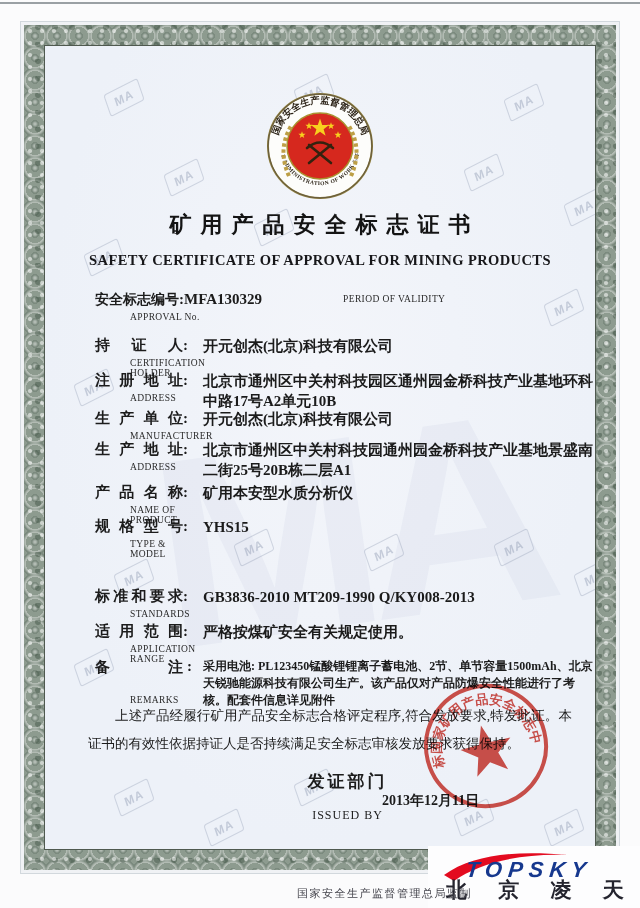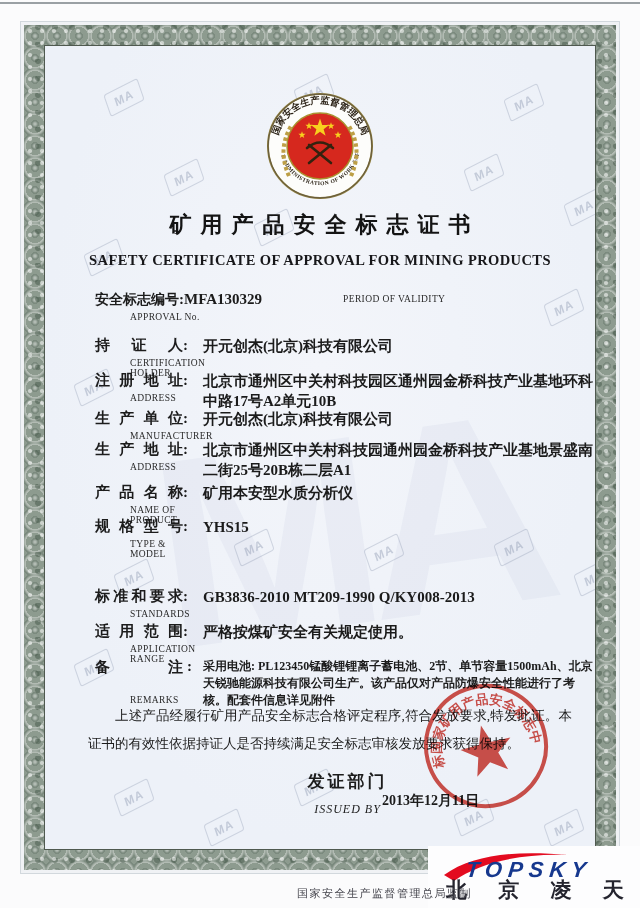--- a/index.html
+++ b/index.html
@@ -71,21 +71,21 @@
   .row .valbox{position:absolute;left:108px;top:0;width:392px;line-height:20px;}
   .row.spec .valbox{left:108px;}
   .remarks-val{font-size:12px !important;font-weight:600;line-height:17px !important;}
 
   .statement{
     position:absolute;left:88px;top:702px;width:484px;
     font-size:13.5px;font-weight:400;line-height:28px;text-indent:2em;text-align:justify;color:#1b1b1b;
   }
   .issued{position:absolute;left:300px;top:770px;width:95px;text-align:center;}
   .issued-cn{font-size:17px;font-weight:600;letter-spacing:3px;}
-  .issued-en{font-size:12px;margin-top:9px;letter-spacing:1px;font-style:italic;}
+  .issued-en{font-size:12px;margin-top:15px;letter-spacing:1px;}
   .issue-date{position:absolute;left:382px;top:792px;font-size:14px;font-weight:600;}
 
   .seal{position:absolute;left:420px;top:680px;opacity:.88;mix-blend-mode:multiply;transform:rotate(-14deg);}
 
   
   .logo-box{position:absolute;left:428px;top:846px;width:212px;height:62px;background:#fdfdfe;}
   .logo{position:absolute;left:438px;top:851px;}
   .brand-cn{
     position:absolute;left:446px;top:876px;font-size:21px;font-weight:bold;
     letter-spacing:13px;color:#24242e;font-family:"Liberation Serif",serif;white-space:nowrap;

